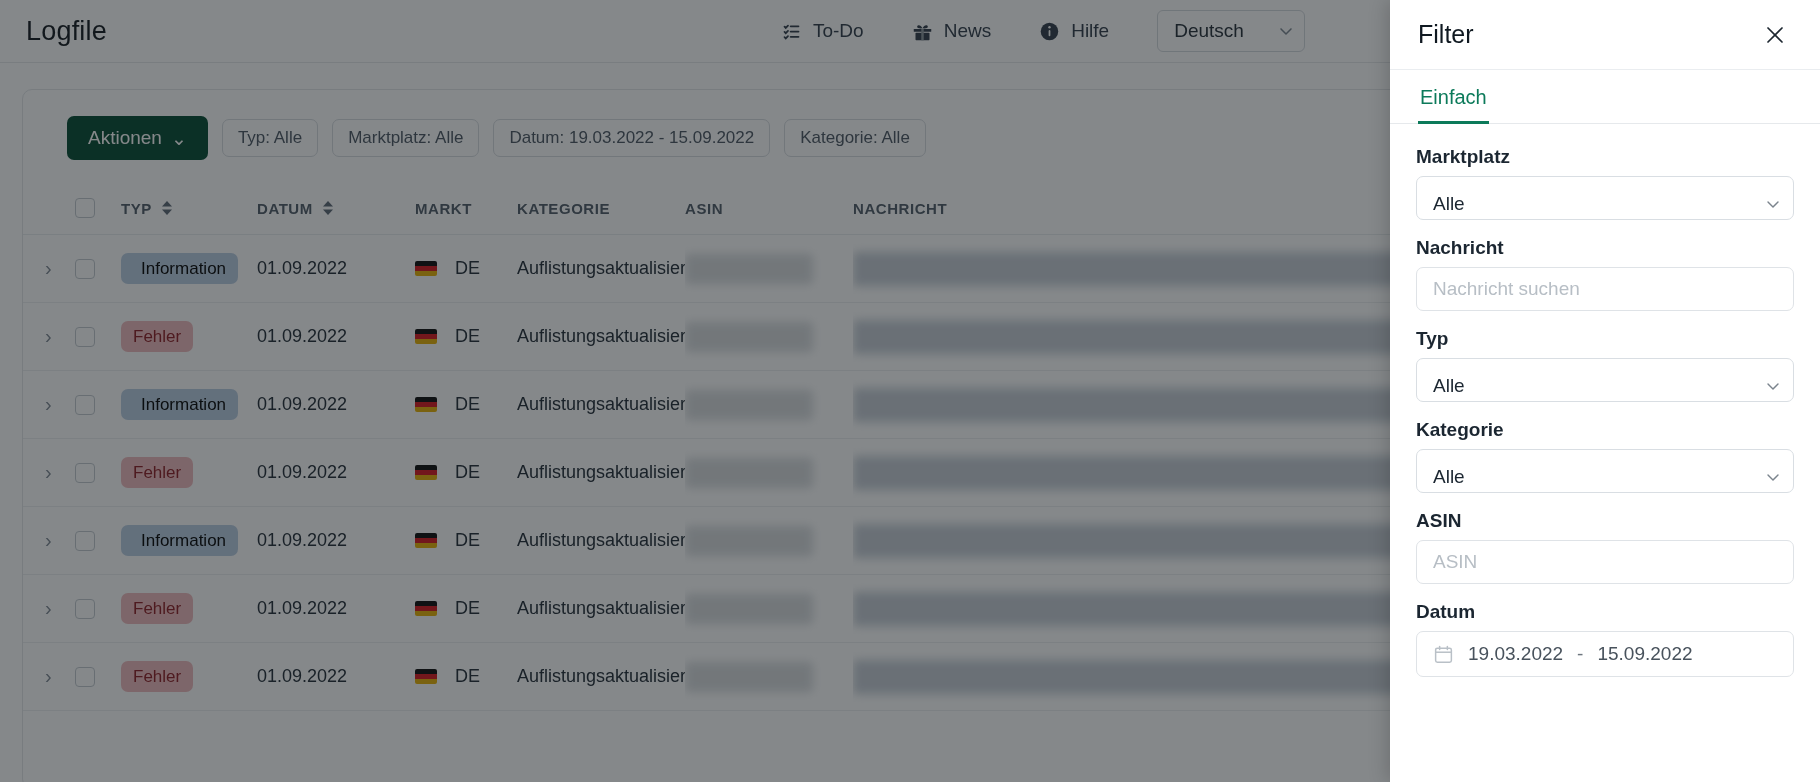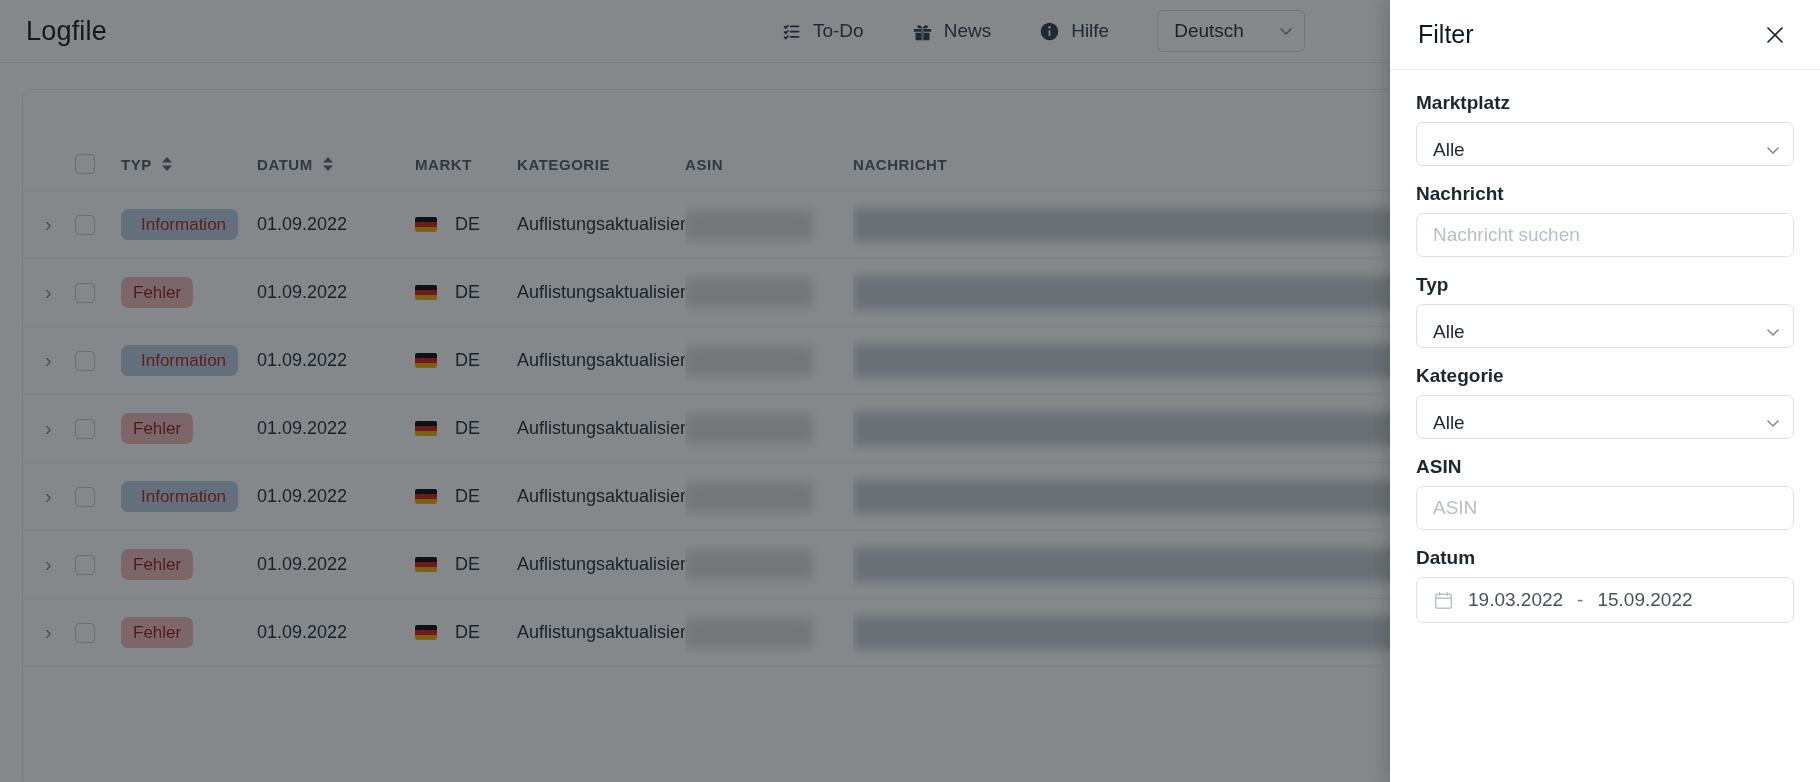--- a/index.html
+++ b/index.html
@@ -175,21 +175,21 @@
   }
 
   .badge {
     display: inline-block;
     border-radius: 7px;
     padding: 5px 12px;
     font-size: 17px;
     line-height: 1.25;
     white-space: nowrap;
   }
-  .badge-info  { background:#b9cde2; color:#b91c1c;padding-left:20px; }
+  .badge-info  { background:#b9cde2; color:#000000;padding-left:20px; }
   .badge-error { background:#efb9bc; color:#8c1b22; }
 
   .market { display:flex; align-items:center; gap:18px; }
   .flag-de {
     width: 22px; height: 15px;
     border-radius: 2px;
     background: linear-gradient(to bottom,#0a0a0a 0 33.33%,#d7141a 33.33% 66.66%,#e8b000 66.66% 100%);
     flex: 0 0 auto;
   }
 
@@ -374,20 +374,30 @@
               <polyline points="6 9.5 12 15.5 18 9.5"></polyline>
             </svg>
         </span>
       </div>
     </nav>
   </div>
 
   <div class="content">
     <div class="card">
 
+      <div class="toolbar">
+        <button class="btn-actions">
+          <span>Aktionen</span>
+          <span>⌄</span>
+        </button>
+        <div class="chip">Typ: Alle</div>
+        <div class="chip">Marktplatz: Alle</div>
+        <div class="chip">Datum: 19.03.2022 - 15.09.2022</div>
+        <div class="chip">Kategorie: Alle</div>
+      </div>
 
       <table class="logtable">
         <thead>
           <tr>
             <th class="col-exp"></th>
             <th class="col-check">
               <span class="checkbox"></span>
             </th>
             <th class="col-typ">
               <span class="th-inner">
@@ -593,20 +603,23 @@
   <div class="drawer-head">
     <div class="drawer-title">Filter</div>
     <button class="close-x">
       <svg width="24" height="24" viewBox="0 0 24 24" fill="none" stroke="currentColor" stroke-width="1.7" stroke-linecap="round">
           <line x1="5" y1="5" x2="19" y2="19"></line>
           <line x1="19" y1="5" x2="5" y2="19"></line>
         </svg>
     </button>
   </div>
 
+  <div class="tabs">
+    <button class="tab">Einfach</button>
+  </div>
 
   <div class="drawer-body">
 
     <div class="field">
       <label class="field-label">Marktplatz</label>
       <div class="control">
         <span>Alle</span>
         <span class="chev">
           <svg width="20" height="20" viewBox="0 0 24 24" fill="none" stroke="currentColor" stroke-width="1.7" stroke-linecap="round" stroke-linejoin="round">
               <polyline points="6 9.5 12 15.5 18 9.5"></polyline>

